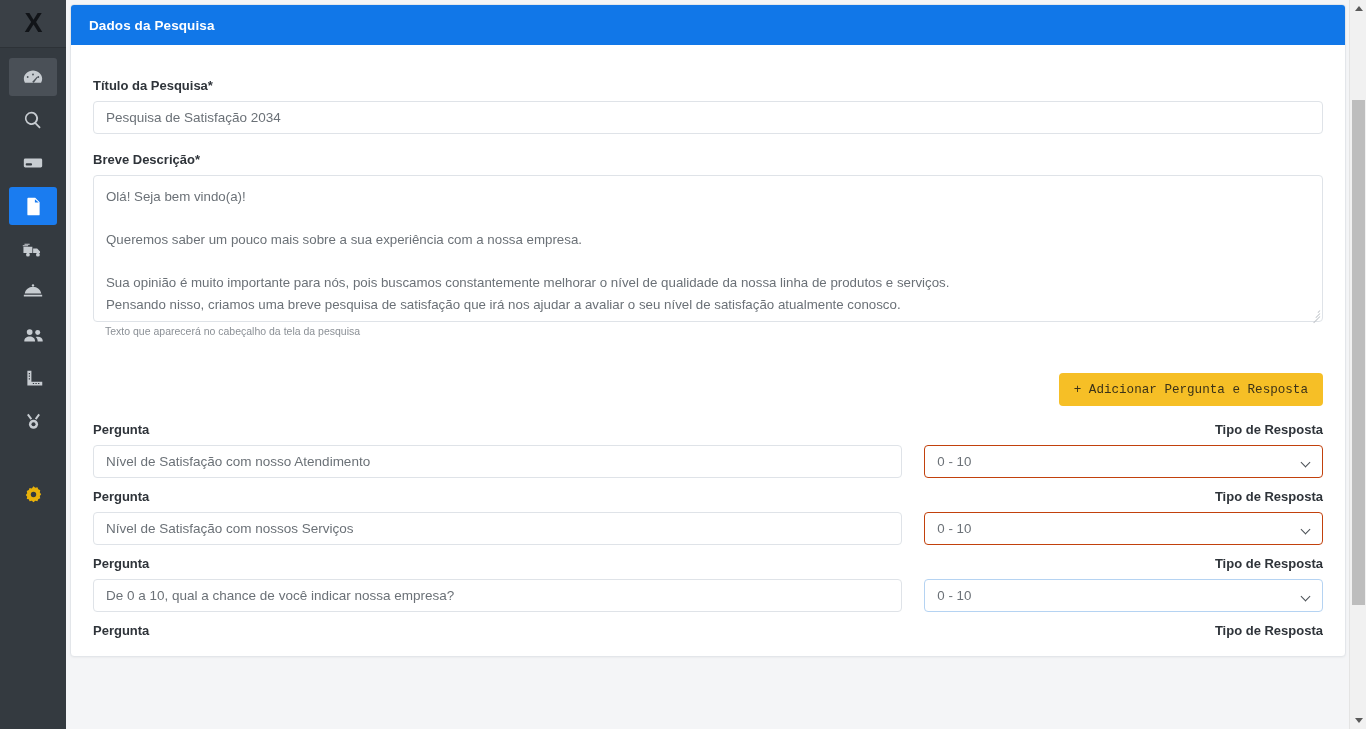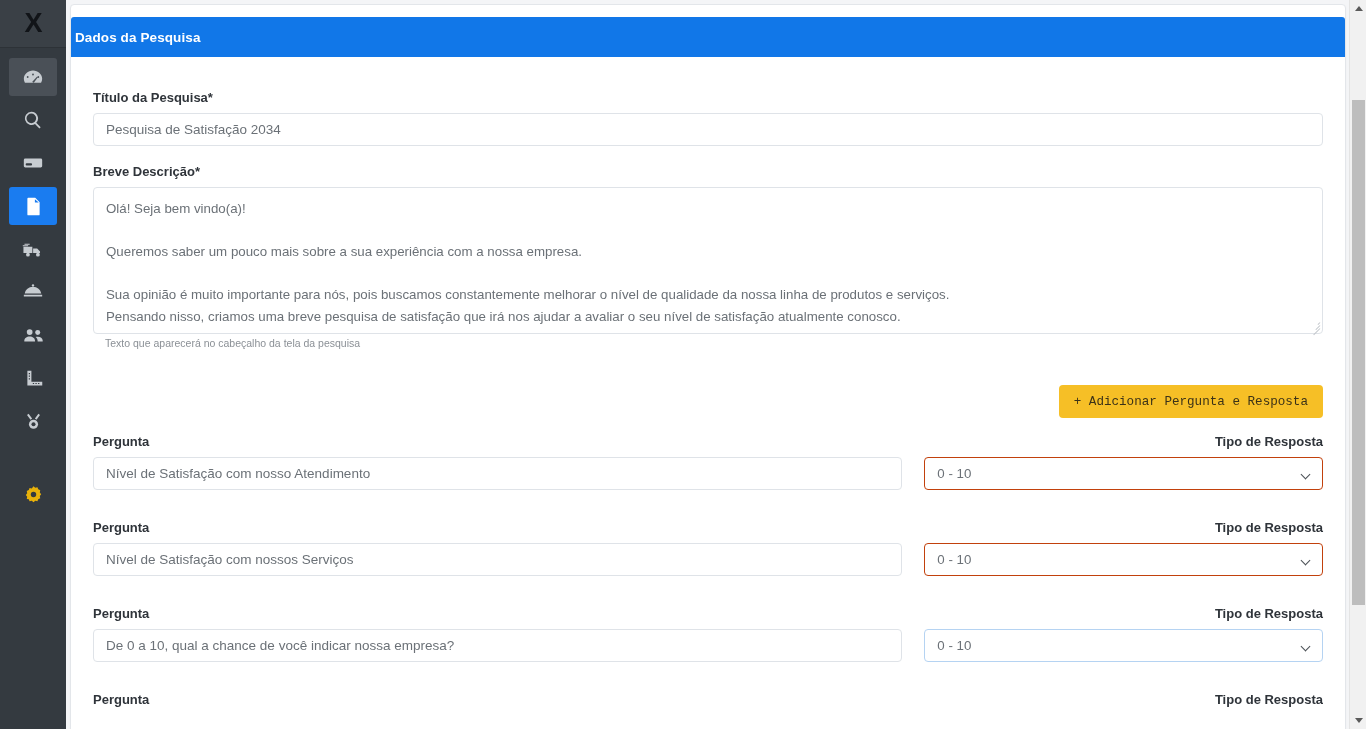--- a/index.html
+++ b/index.html
@@ -109,23 +109,22 @@
     border: 1px solid #e3e6ea;
     border-radius: 4px;
     box-shadow: 0 1px 2px rgba(0,0,0,0.04);
   }
 
   .card-header {
     height: 40px;
     background: #1177e8;
     display: flex;
     align-items: center;
-    padding: 0 4px;
+    padding: 0 18px;
     border-radius: 3px 3px 0 0;
-    margin-top: 12px;
   }
   .card-header .title {
     color: #ffffff;
     font-size: 13.5px;
     font-weight: 600;
     letter-spacing: 0.1px;
   }
 
   .card-body { padding: 33px 22px 0 22px; }
 
@@ -209,21 +208,21 @@
     font-family: Liberation Mono, monospace;
     cursor: pointer;
     display: flex;
     align-items: center;
   }
 
   .qlist { margin-top: 16px; }
   .qrow {
     display: flex;
     gap: 22px;
-    margin-bottom: 30px;
+    margin-bottom: 11px;
   }
   .qcol-q { width: 812px; }
   .qcol-t { width: 400px; text-align: right; }
 
   .select-box {
     position: relative;
     width: 100%;
     height: 33px;
     border: 1px solid #c2410c;
     border-radius: 4px;

